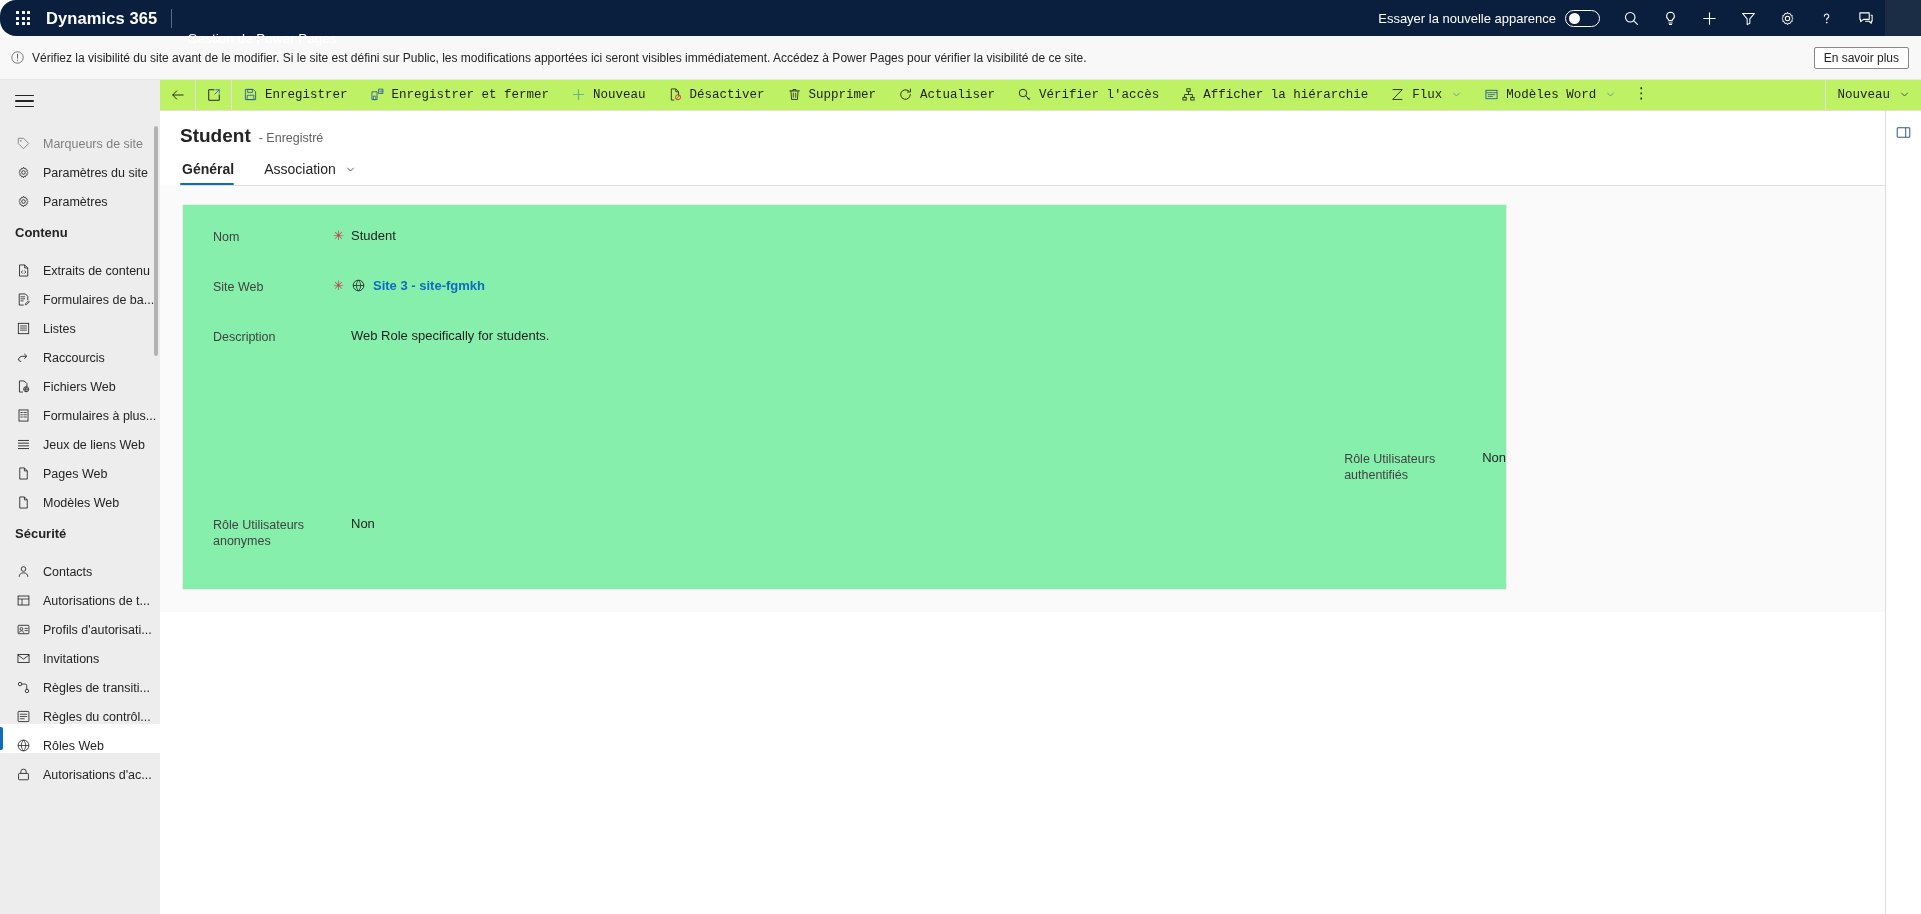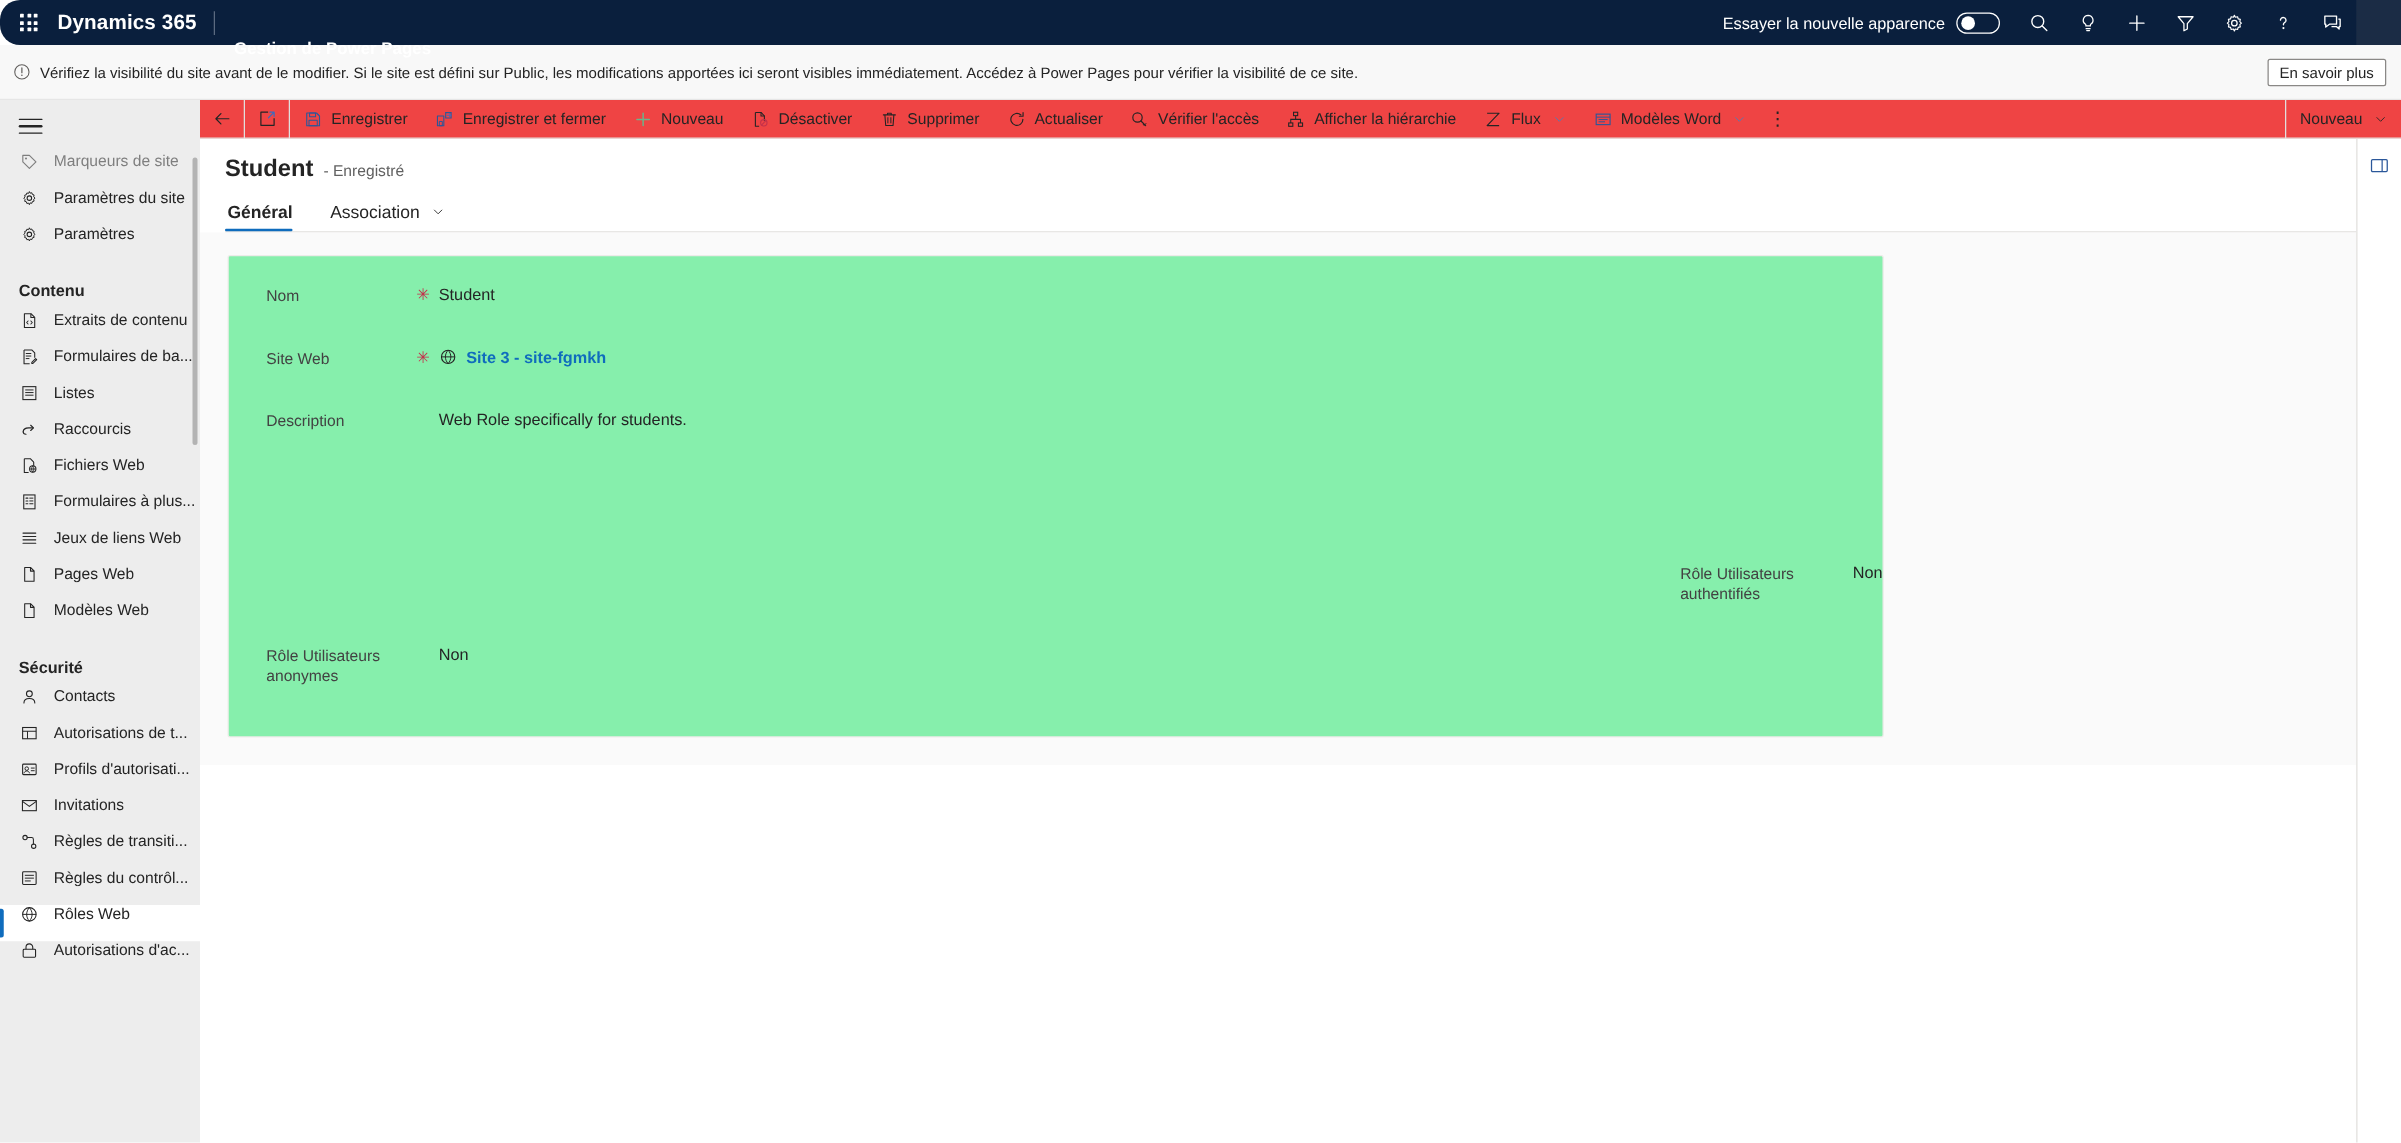--- a/index.html
+++ b/index.html
@@ -40,21 +40,21 @@
     font-size: 16.5px; font-weight: 700;
     letter-spacing: .1px;
     padding-right: 14px;
     white-space: nowrap;
   }
   .brand-sep {
     width: 1px; height: 19px;
     background: #5b6a80;
   }
   .app-name {
-    font-size: 13.5px; font-weight: 700;
+    font-size: 13.5px; font-weight: 400;
     padding-left: 15px;
     white-space: nowrap;
     margin-top: 40px;
   }
   .header-right {
     margin-left: auto;
     display: flex; align-items: center; height: 36px;
   }
   .newlook {
     display: flex; align-items: center; gap: 9px;
@@ -136,21 +136,21 @@
     display: block; height: 1.4px; background: #242424;
     margin: 4px 0; border-radius: 1px;
   }
   .nav-scroll {
     position: absolute;
     top: 42px; left: 0; right: 0; bottom: 0;
     overflow: hidden;
   }
   .nav-inner { padding-bottom: 10px; }
   .nav-item {
-    display: flex; align-items: flex-start;
+    display: flex; align-items: flex-end;
     height: 29px;
     padding-left: 15px;
     cursor: pointer;
     position: relative;
     gap: 11px;
   }
   .nav-item.selected { background: #ffffff; }
   .nav-item.selected::before {
     content: "";
     position: absolute; left: 0; top: 3px; bottom: 3px;
@@ -183,24 +183,25 @@
     flex: 1 1 auto;
     display: flex; flex-direction: column;
     background: #ffffff;
     min-width: 0;
     position: relative;
   }
 
   
   .cmdbar {
     height: 31px;
-    display: flex; align-items: center;
+    display: flex; align-items: flex-end;
     border-bottom: 1px solid #e1dfdd;
-    background: #ef4444;
+    background: #bef264;
     padding-left: 0;
+    font-family: Liberation Mono, monospace;
   }
   .cmd-divider { width: 1px; height: 31px; background: #e1dfdd; }
   .cmd-iconbtn {
     width: 35px; height: 31px;
     display: flex; align-items: center; justify-content: center;
     cursor: pointer;
   }
   .cmd {
     display: flex; align-items: center;
     height: 31px;

